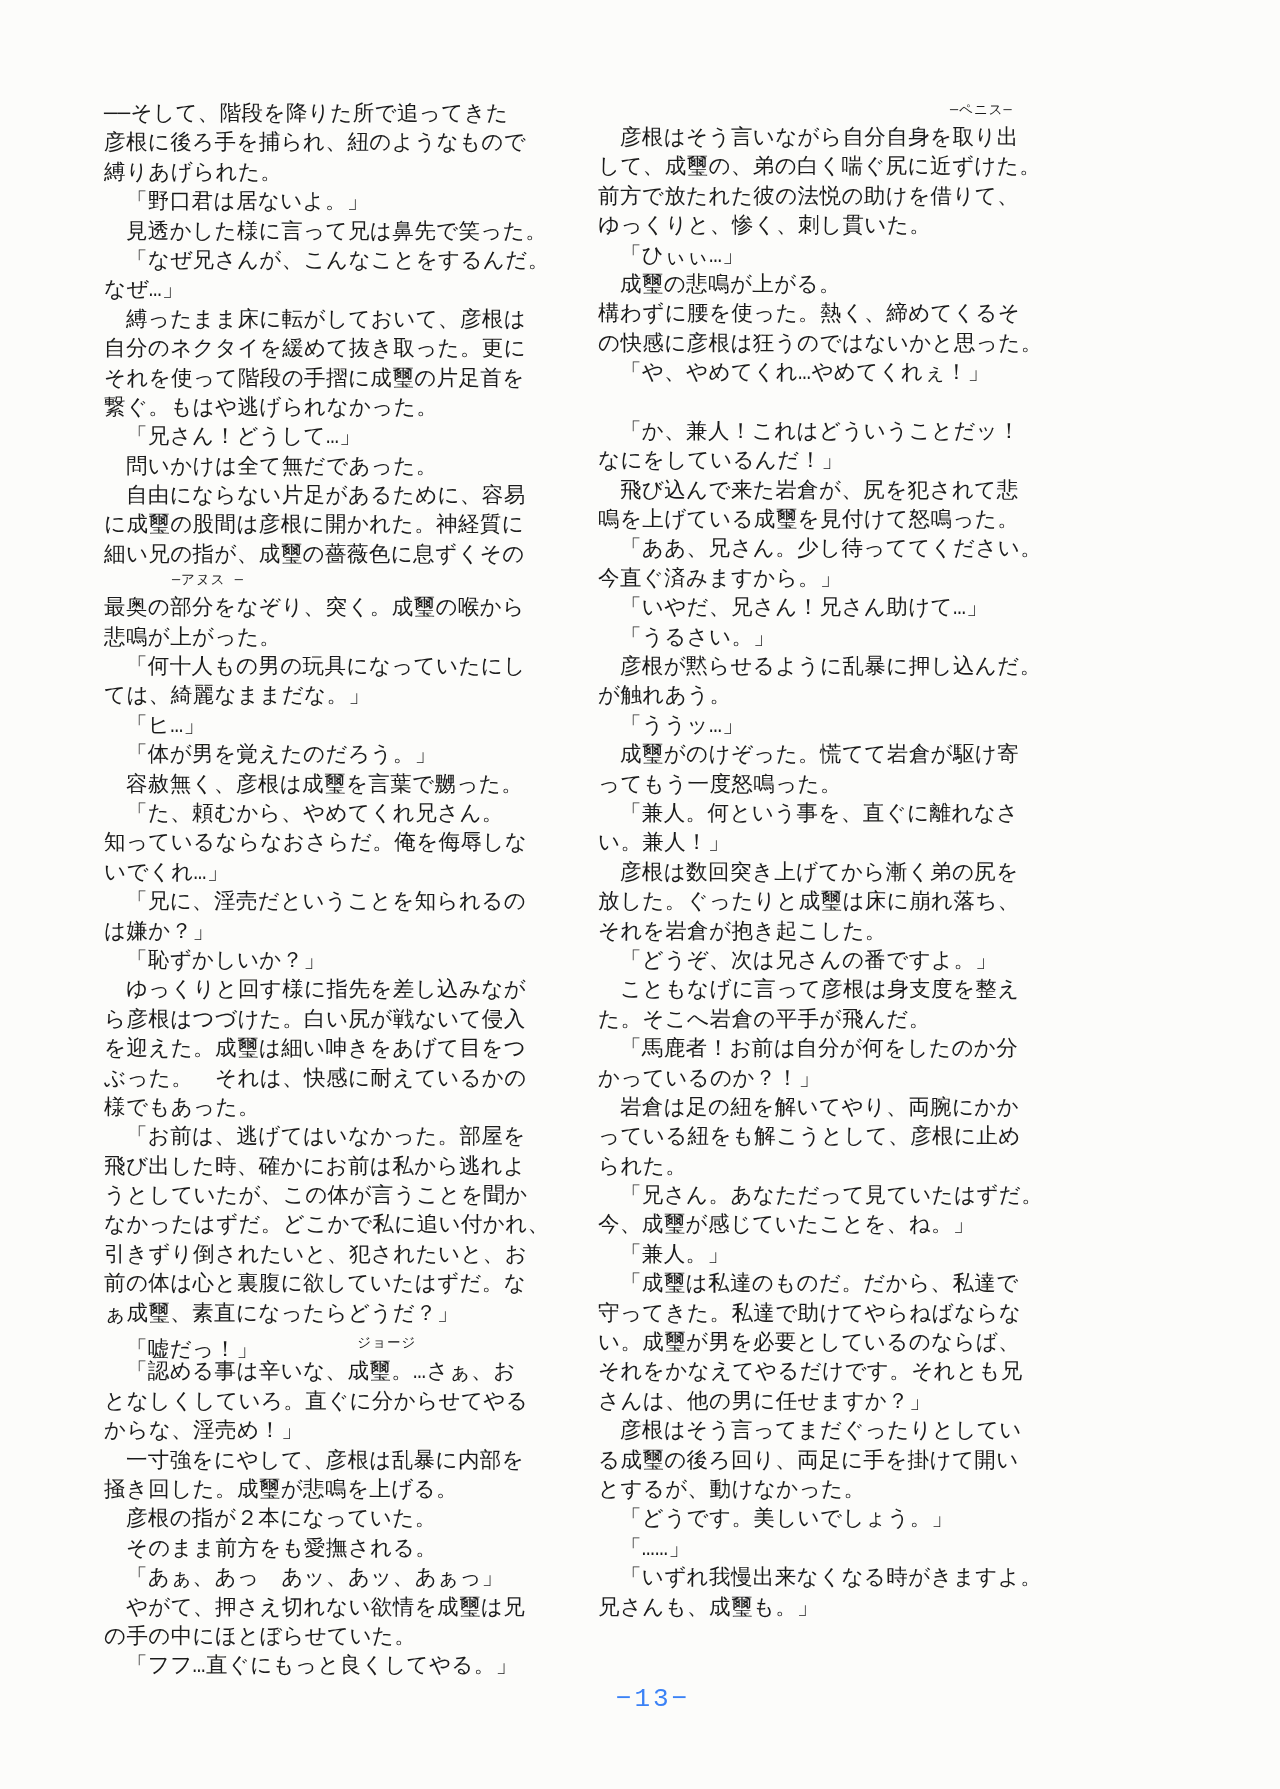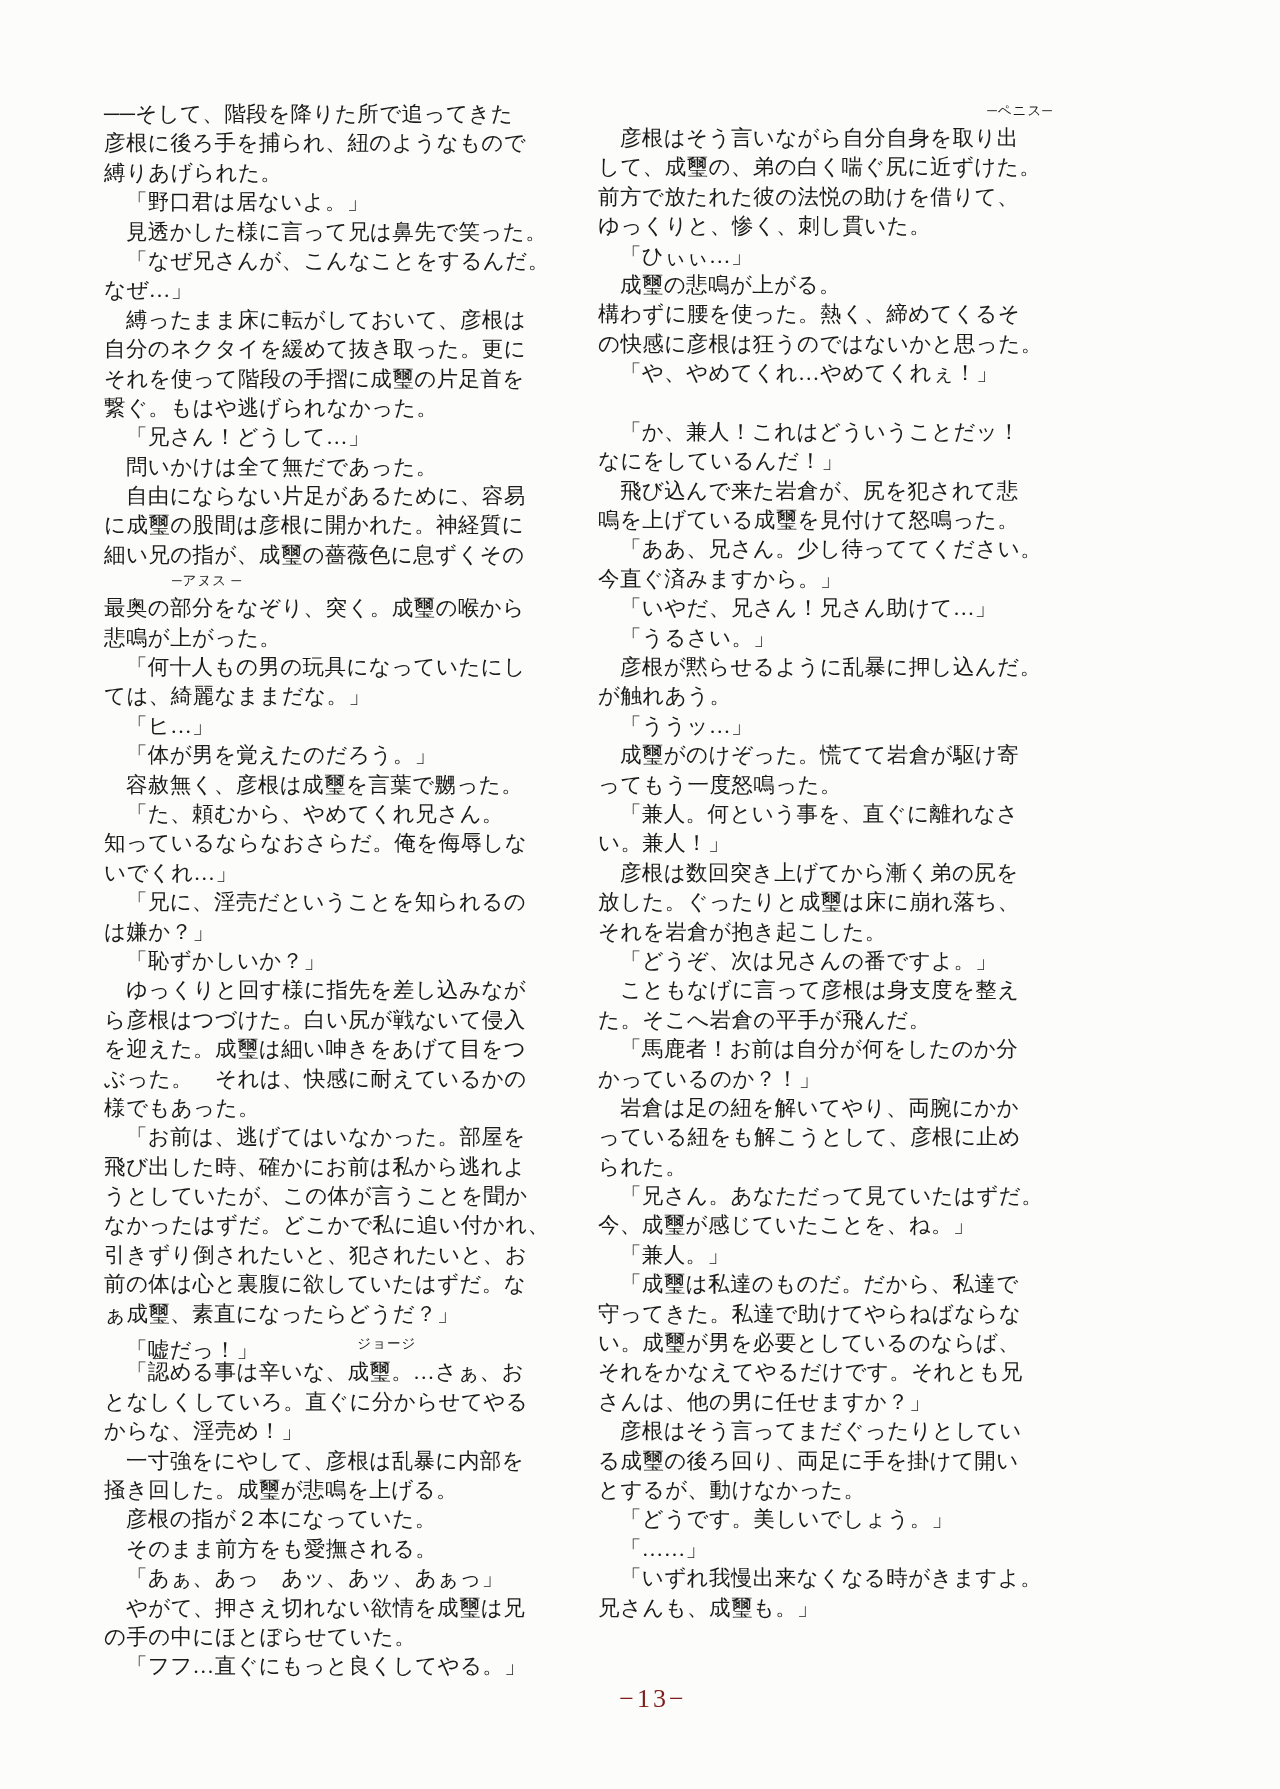--- a/index.html
+++ b/index.html
@@ -1,21 +1,21 @@
 <!DOCTYPE html>
 <html><head>
 <meta charset="utf-8">
 <style>
   html,body{margin:0;padding:0;background:#ffffff;}
   .page{
     position:relative;
     width:1280px;height:1789px;
     background:#fcfcfa;
     overflow:hidden;
-    font-family:Liberation Serif, serif;
+    font-family:Liberation Mono, monospace;
     color:#1b1b1b;
   }
   .col{
     position:absolute;
     top:100px;
     width:492px;
     font-size:21.5px;
     letter-spacing:0.4px;
     font-weight:500;
   }
@@ -41,21 +41,21 @@
   .pagenum{
     position:absolute;
     top:1684px;
     left:0;
     width:100%;
     text-align:center;
     font-size:26px;
     letter-spacing:3px;
     padding-left:26px;
     box-sizing:border-box;
-    color:#7f1d1d;
+    color:#3b82f6;
   }
 </style>
 </head>
 <body>
 
 <div class="page">
   <div class="col col-left">
       <div class="line">──そして、階段を降りた所で追ってきた</div>
       <div class="line">彦根に後ろ手を捕られ、紐のようなもので</div>
       <div class="line">縛りあげられた。</div>
@@ -105,21 +105,21 @@
       <div class="line">　一寸強をにやして、彦根は乱暴に内部を</div>
       <div class="line">掻き回した。成璽が悲鳴を上げる。</div>
       <div class="line">　彦根の指が２本になっていた。</div>
       <div class="line">　そのまま前方をも愛撫される。</div>
       <div class="line">　「あぁ、あっ　あッ、あッ、あぁっ」</div>
       <div class="line">　やがて、押さえ切れない欲情を成璽は兄</div>
       <div class="line">の手の中にほとぼらせていた。</div>
       <div class="line">　「フフ…直ぐにもっと良くしてやる。」</div>
     </div>
   <div class="col col-right">
-      <div class="line small" style="padding-left: 352px; text-align: center;">─ペニス─</div>
+      <div class="line small" style="padding-left: 352px;">─ペニス─</div>
       <div class="line">　彦根はそう言いながら自分自身を取り出</div>
       <div class="line">して、成璽の、弟の白く喘ぐ尻に近ずけた。</div>
       <div class="line">前方で放たれた彼の法悦の助けを借りて、</div>
       <div class="line">ゆっくりと、惨く、刺し貫いた。</div>
       <div class="line">　「ひぃぃ…」</div>
       <div class="line">　成璽の悲鳴が上がる。</div>
       <div class="line">構わずに腰を使った。熱く、締めてくるそ</div>
       <div class="line">の快感に彦根は狂うのではないかと思った。</div>
       <div class="line">　「や、やめてくれ…やめてくれぇ！」</div>
       <div class="line blank"></div>

